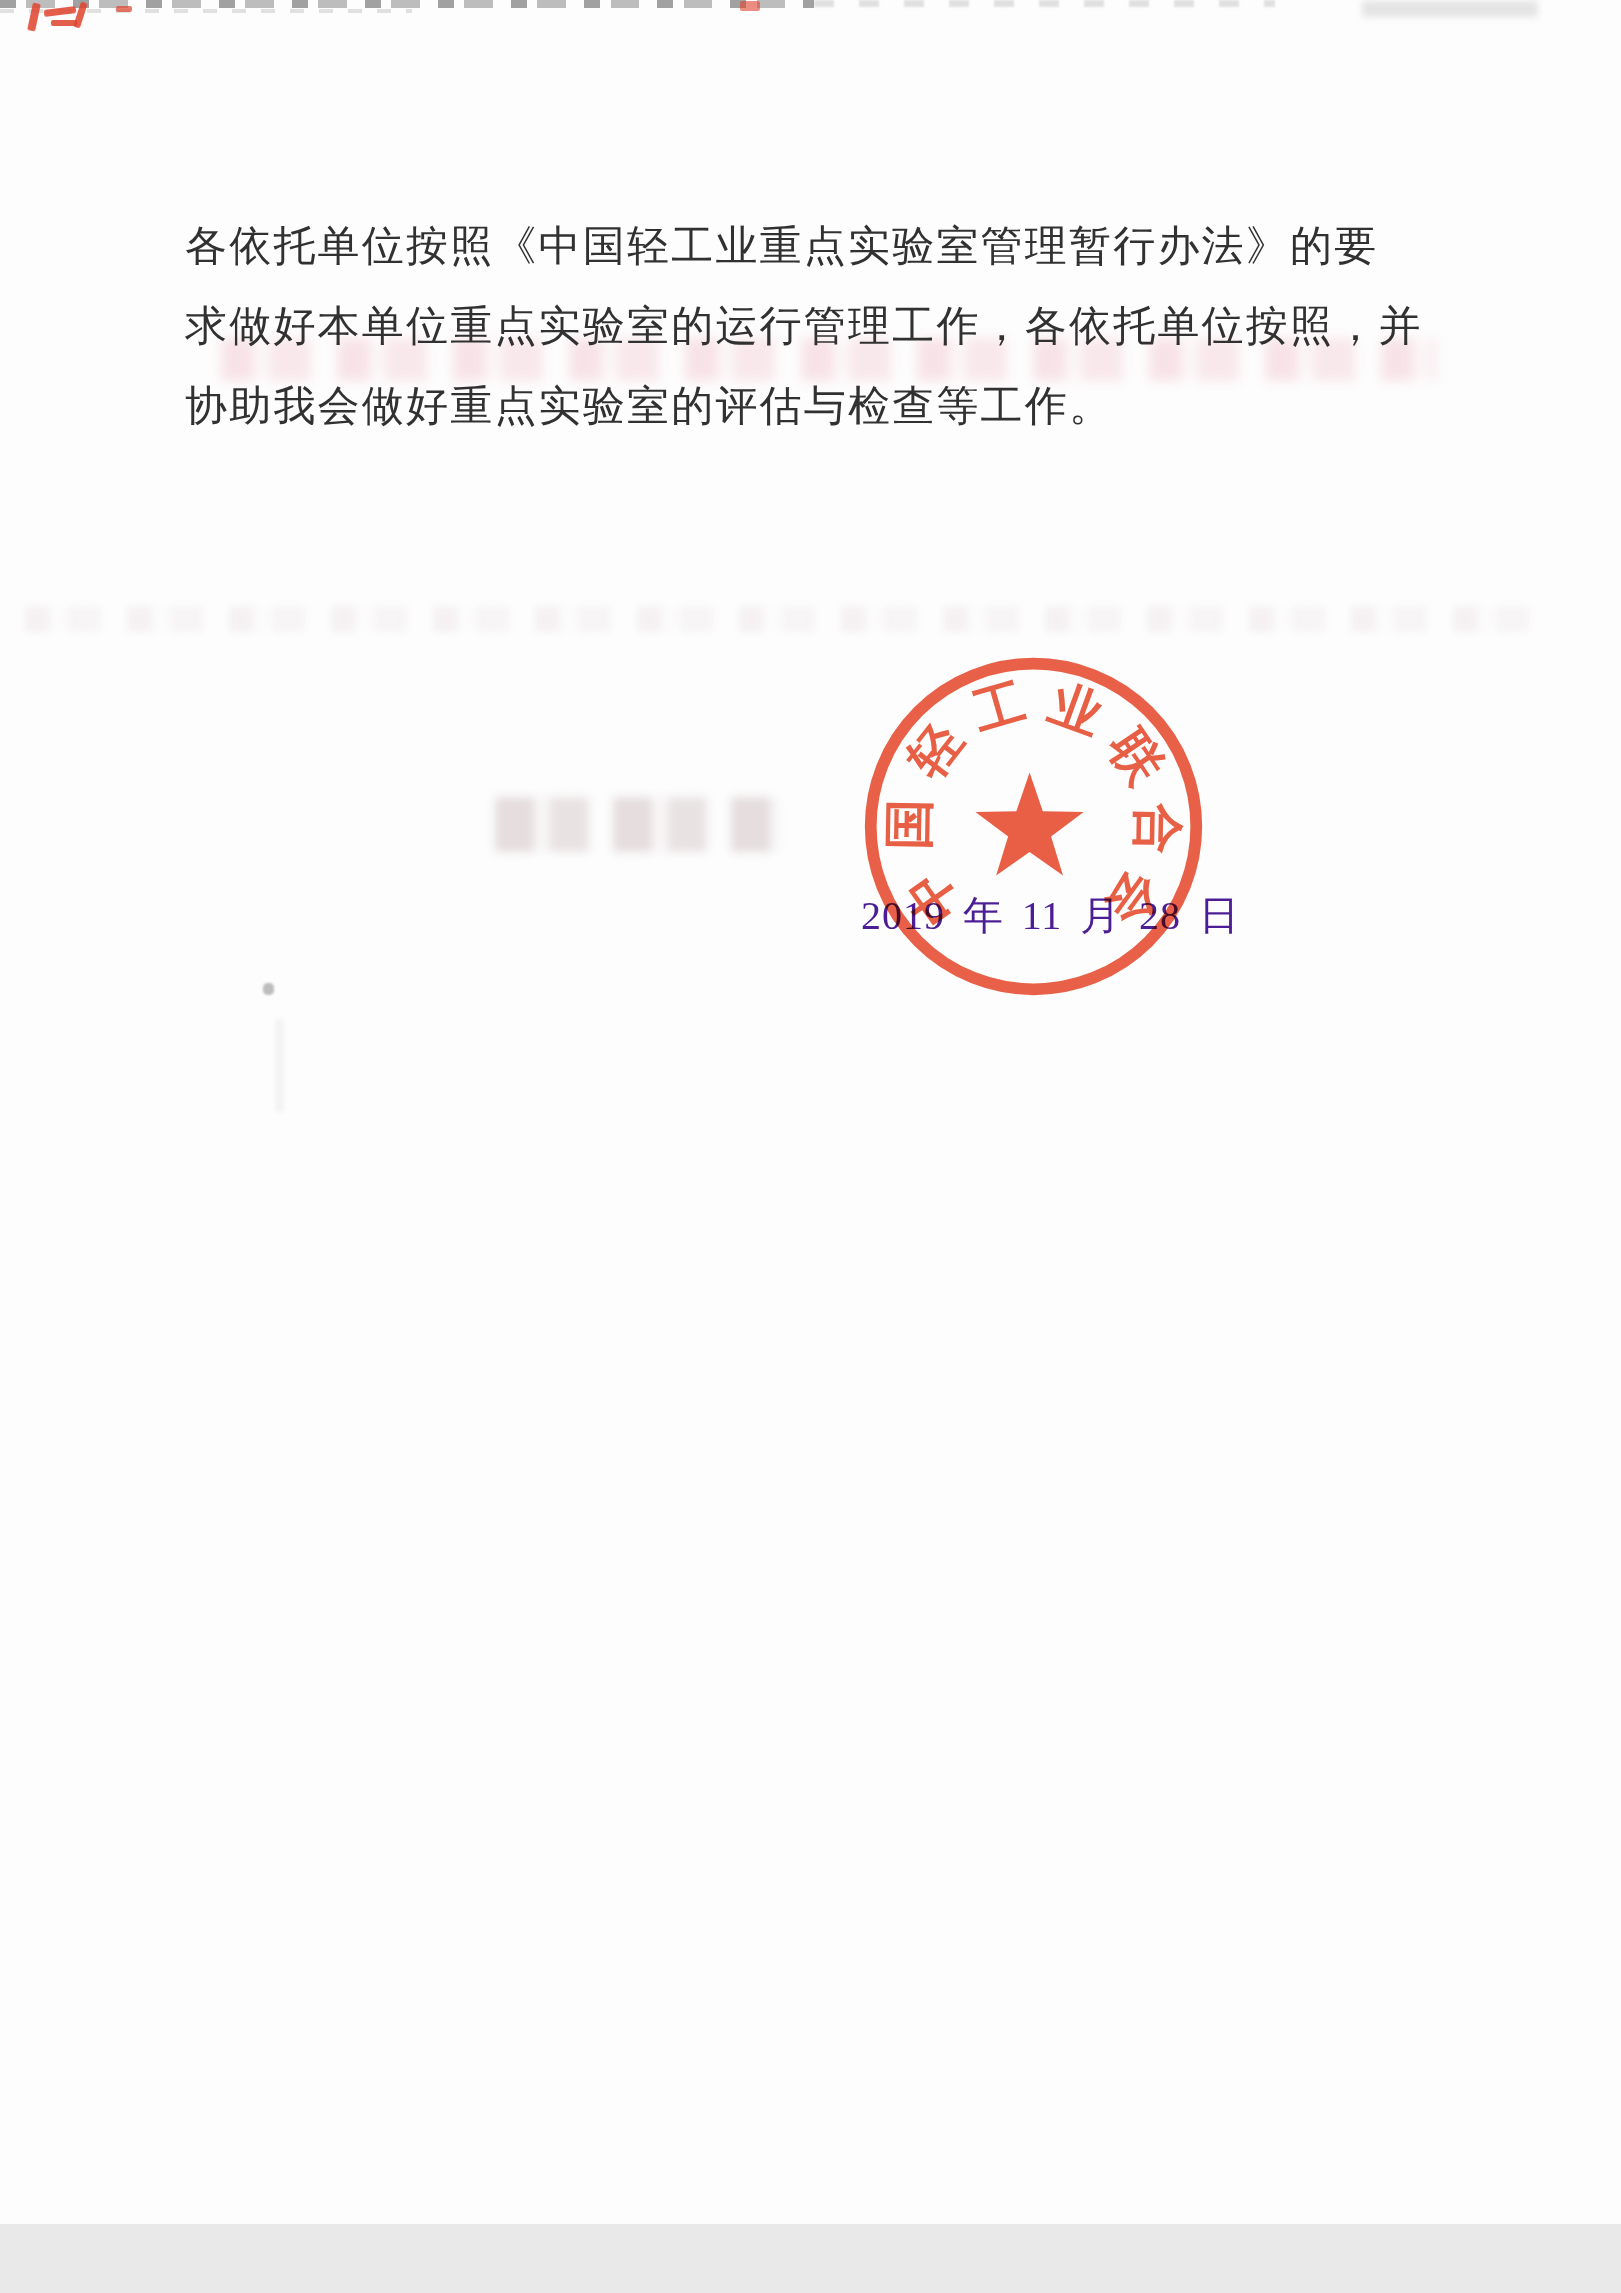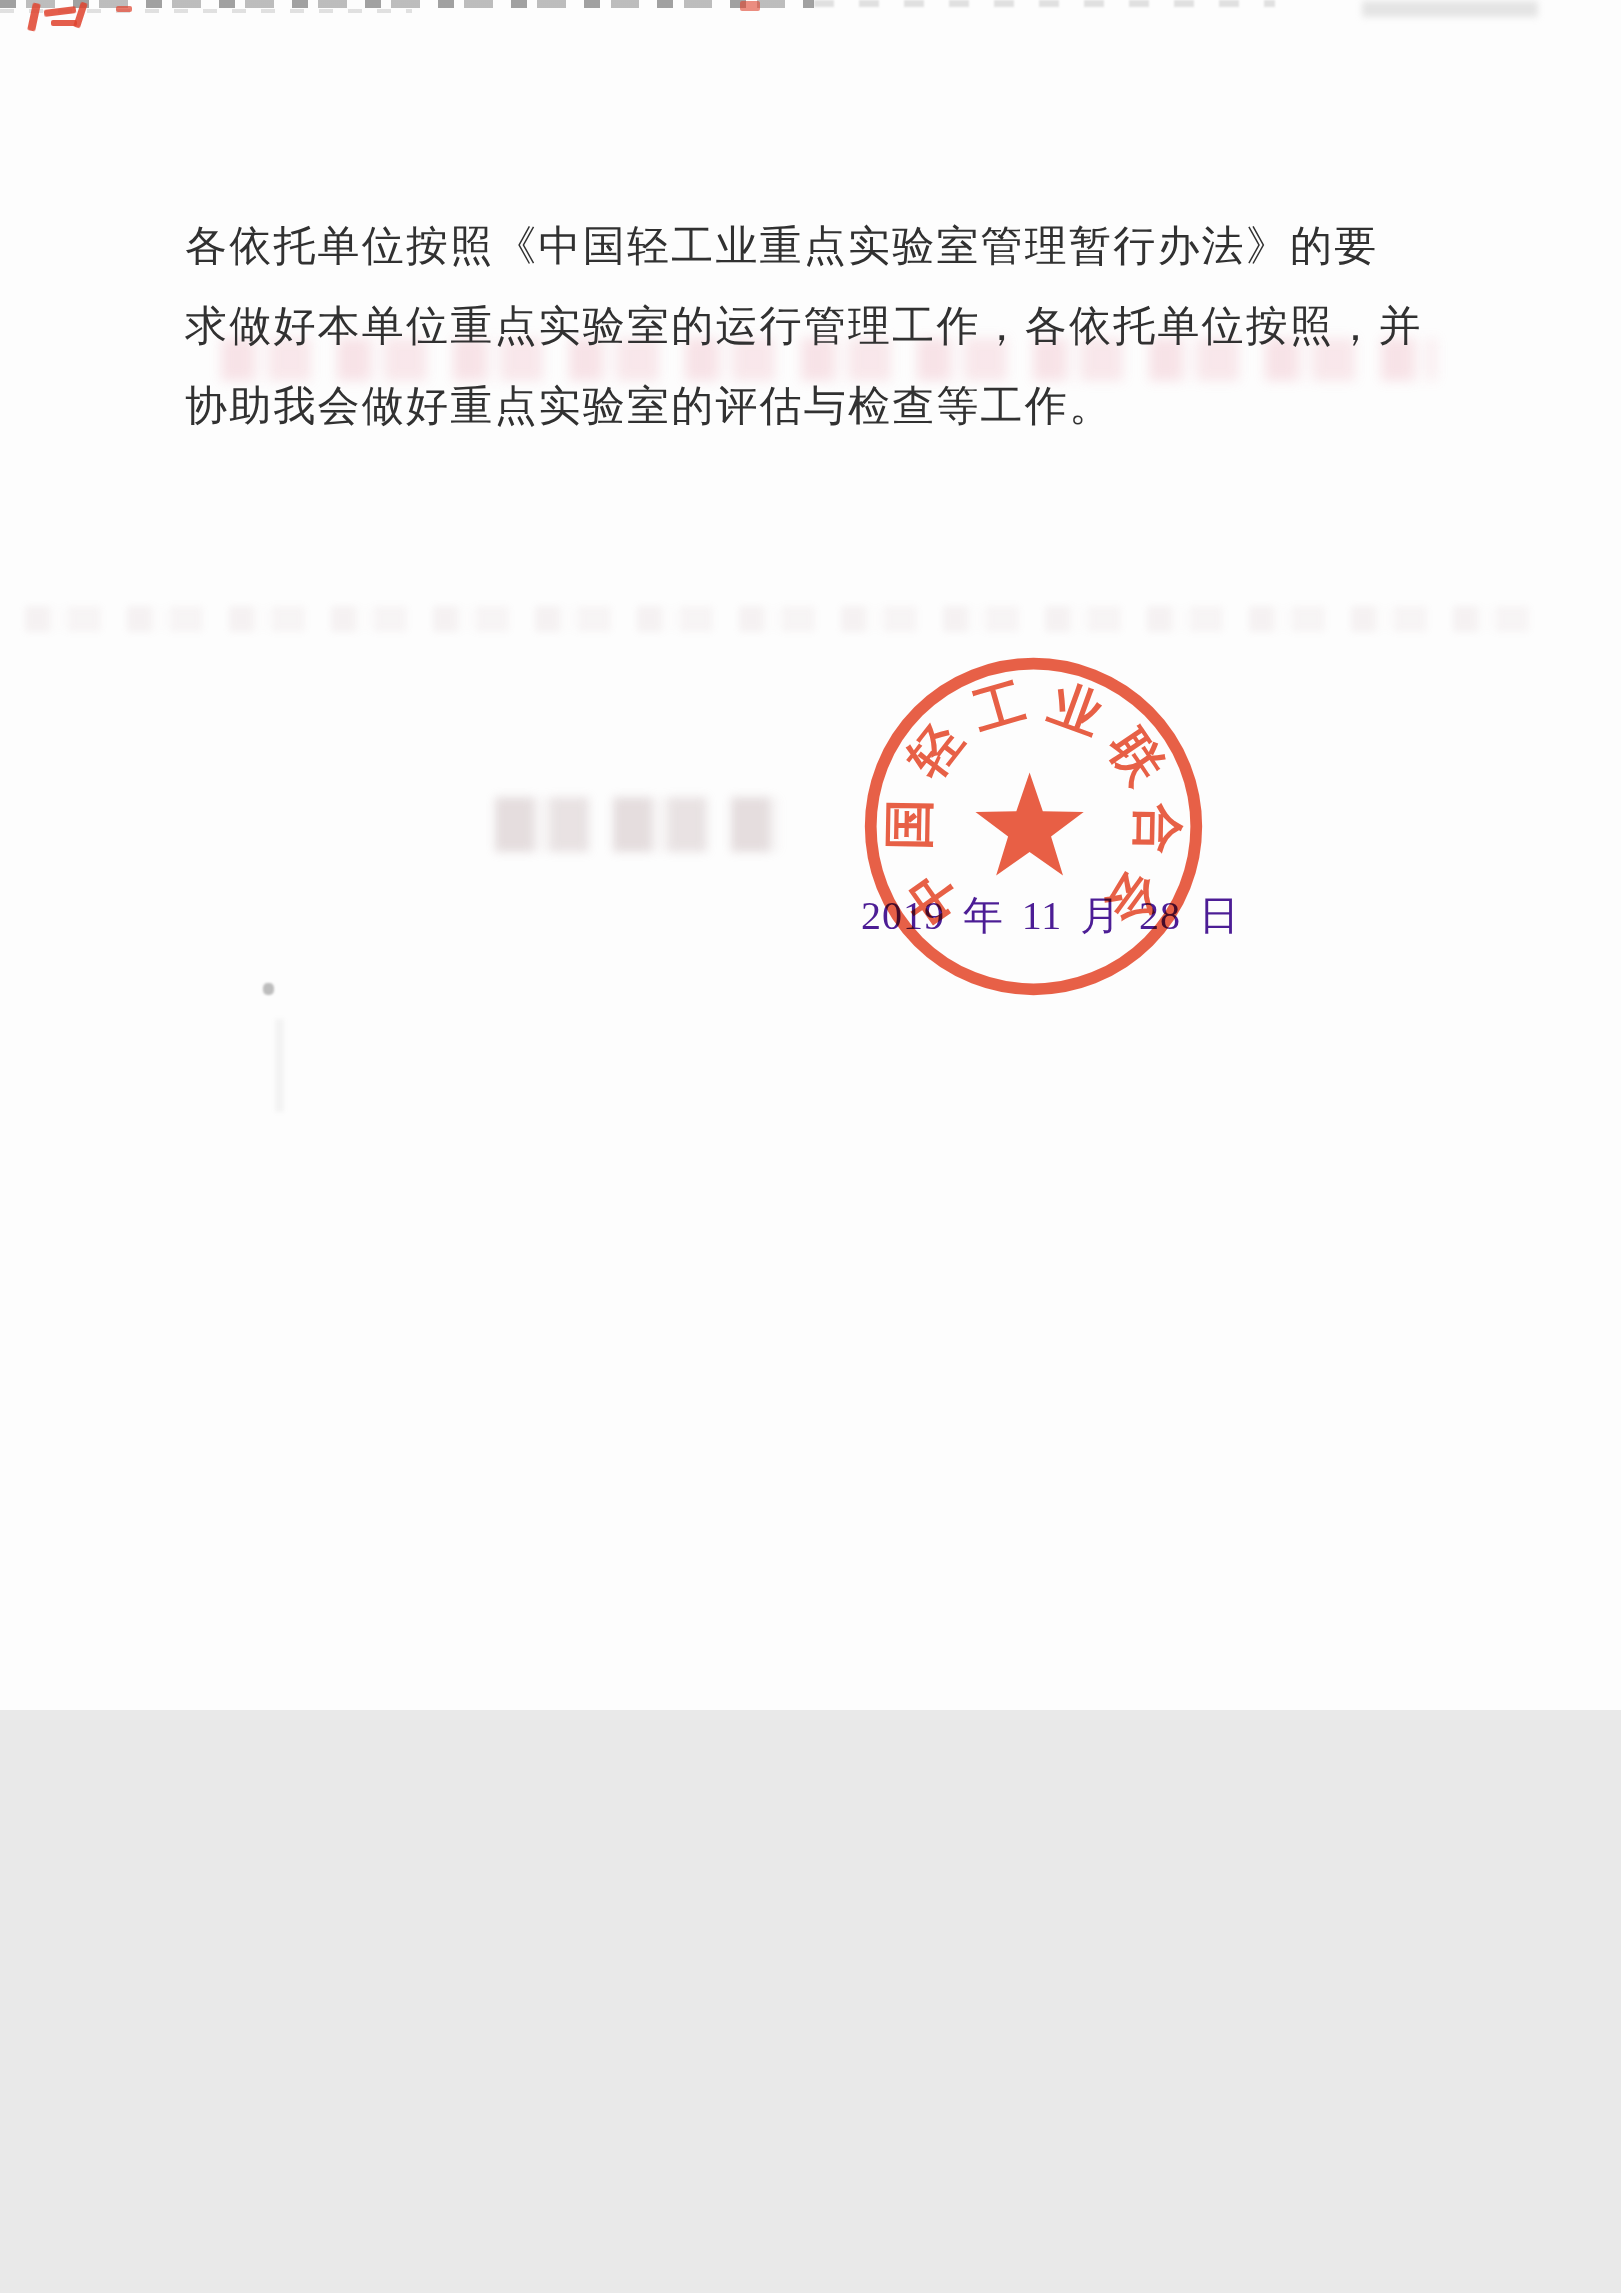--- a/index.html
+++ b/index.html
@@ -1,18 +1,18 @@
 <!DOCTYPE html>
 <html><head>
 <meta charset="utf-8">
 <style>
   html,body{margin:0;padding:0;background:#e9e9e9;}
   .page{
     position:relative;
-    width:1621px;height:1710px;
+    width:1621px;height:2224px;
     margin:0 auto;
     background:#fdfdfd;
     overflow:hidden;
     font-family:"Liberation Serif","DejaVu Serif",serif;
   }
   
   .txt{
     position:absolute;
     color:#313131;
     white-space:nowrap;

